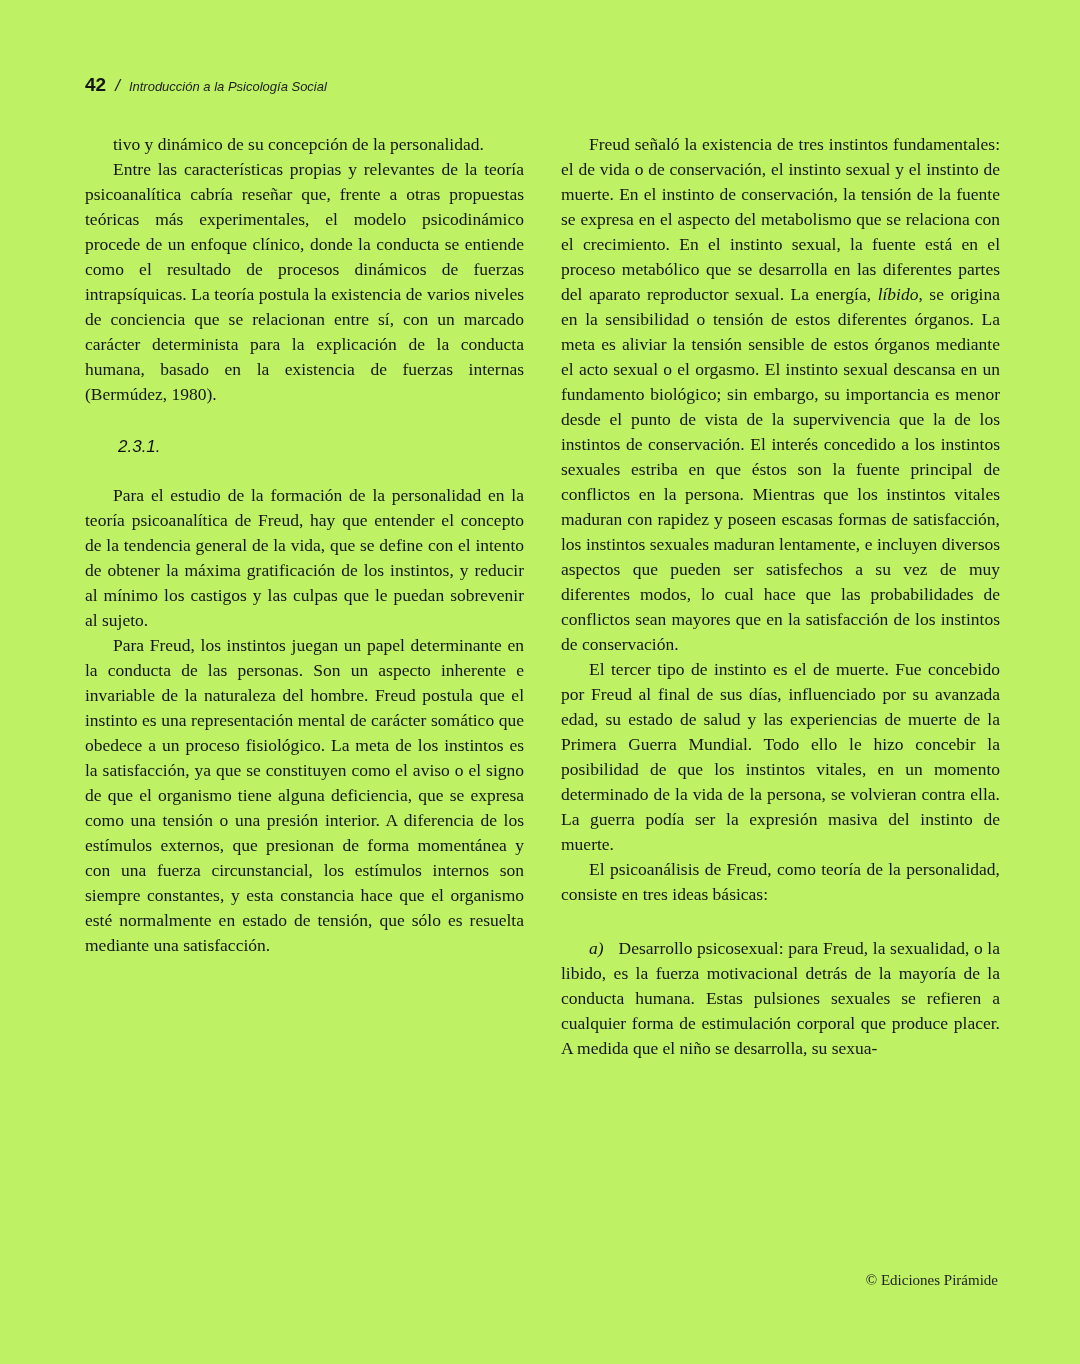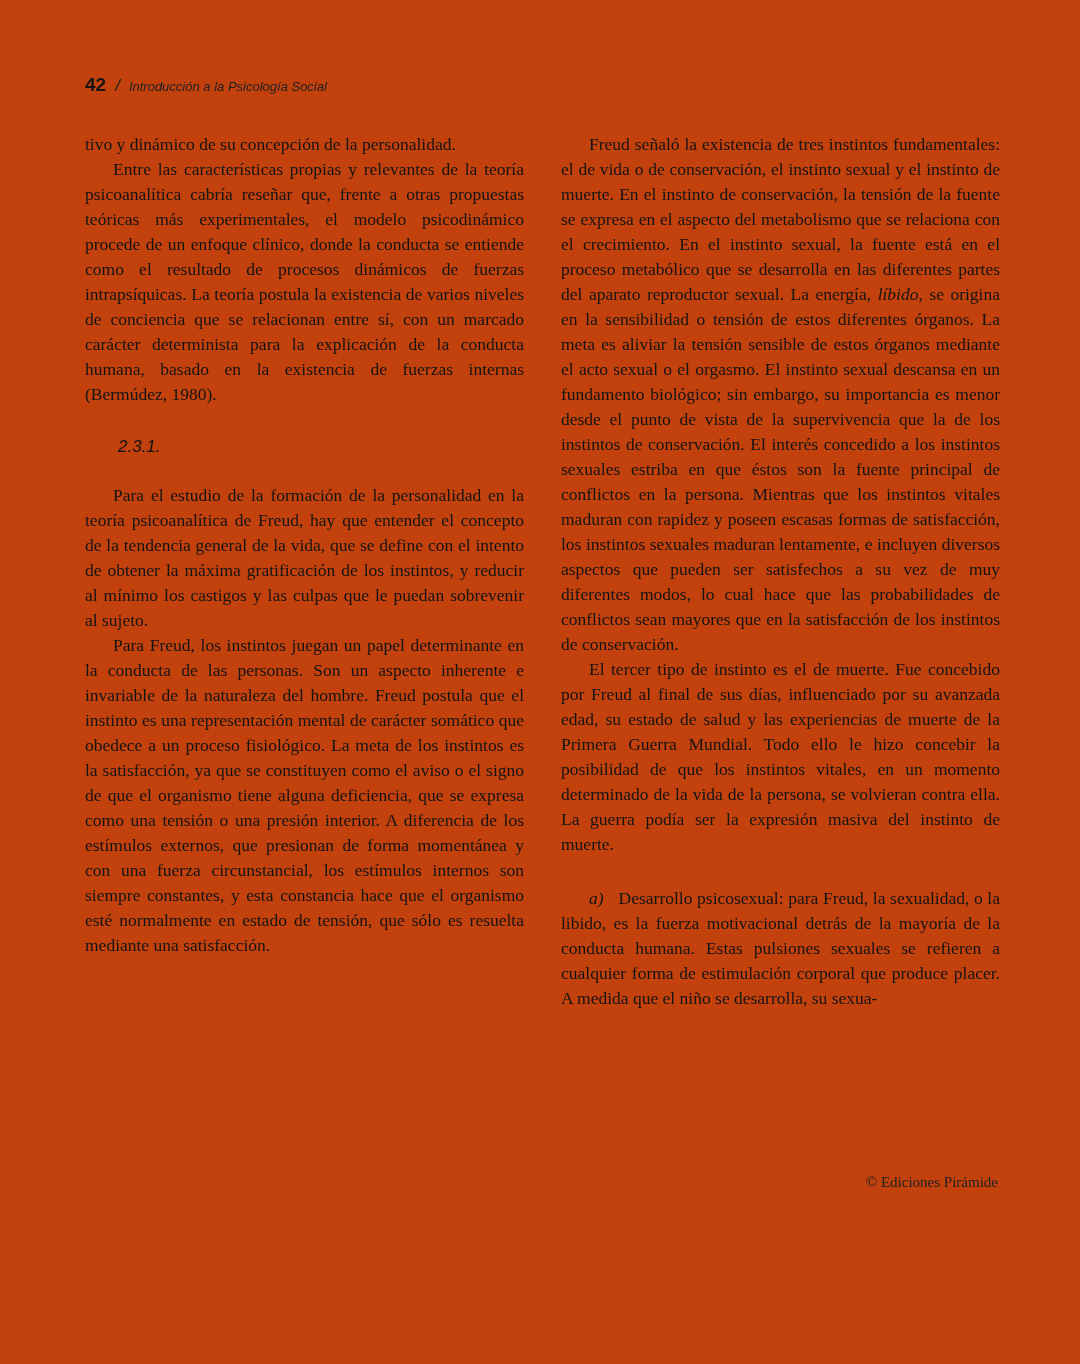--- a/index.html
+++ b/index.html
@@ -6,21 +6,21 @@
   html, body { width: 1080px; background: #ffffff; }
   body {
     font-family: "Liberation Serif", serif;
     color: #151515;
     -webkit-font-smoothing: antialiased;
   }
   .page {
     position: relative;
     width: 1080px;
     height: 1364px;
-    background: #c2410c;
+    background: #bef264;
     padding: 74px 80px 0 85px;
     overflow: hidden;
   }
   .page-header {
     display: flex;
     align-items: baseline;
     gap: 9px;
     margin-bottom: 36px;
     font-family: "Liberation Sans", sans-serif;
   }
@@ -43,21 +43,21 @@
     display: flex;
     gap: 37px;
   }
   .col {
     flex: 1;
     font-size: 17.5px;
     line-height: 25px;
     text-align: justify;
   }
   .col p { text-indent: 28px; }
-  .col p.no-indent { text-indent: 0; }
+  .col p.no-indent { text-indent: 0; margin-left: 28px; }
   .col p.spaced { margin-top: 29px; }
   .section-heading {
     display: flex;
     gap: 3px;
     margin: 28px 0 24px 33px;
     font-family: "Liberation Sans", sans-serif;
     font-size: 17px;
     font-weight: normal;
     font-style: italic;
     line-height: 24px;
@@ -65,21 +65,21 @@
     color: #111;
     align-items: flex-end;
   }
   .list-marker {
     font-style: italic;
     margin-right: 15px;
   }
   em.inline-italic { }
   .page-footer {
     position: absolute;
-    top: 1174px;
+    top: 1272px;
     right: 82px;
     font-size: 15px;
     color: #222;
     font-family: "Liberation Serif", serif;
   }
 </style>
 </head>
 <body>
 
 <div class="page">
@@ -100,20 +100,21 @@
         <span class="heading-number">2.3.1.</span>
       </h3>
 
       <p>Para el estudio de la formación de la personalidad en la teoría psicoanalítica de Freud, hay que entender el concepto de la tendencia general de la vida, que se define con el intento de obtener la máxima gratificación de los instintos, y reducir al mínimo los castigos y las culpas que le puedan sobrevenir al sujeto.</p>
       <p>Para Freud, los instintos juegan un papel determinante en la conducta de las personas. Son un aspecto inherente e invariable de la naturaleza del hombre. Freud postula que el instinto es una representación mental de carácter somático que obedece a un proceso fisiológico. La meta de los instintos es la satisfacción, ya que se constituyen como el aviso o el signo de que el organismo tiene alguna deficiencia, que se expresa como una tensión o una presión interior. A diferencia de los estímulos externos, que presionan de forma momentánea y con una fuerza circunstancial, los estímulos internos son siempre constantes, y esta constancia hace que el organismo esté normalmente en estado de tensión, que sólo es resuelta mediante una satisfacción.</p>
     </div>
 
     <div class="col">
       <p><span>Freud señaló la existencia de tres instintos fundamentales: el de vida o de conservación, el instinto sexual y el instinto de muerte. En el instinto de conservación, la tensión de la fuente se expresa en el aspecto del metabolismo que se relaciona con el crecimiento. En el instinto sexual, la fuente está en el proceso metabólico que se desarrolla en las diferentes partes del aparato reproductor sexual. La energía, </span><em class="inline-italic">líbido</em><span>, se origina en la sensibilidad o tensión de estos diferentes órganos. La meta es aliviar la tensión sensible de estos órganos mediante el acto sexual o el orgasmo. El instinto sexual descansa en un fundamento biológico; sin embargo, su importancia es menor desde el punto de vista de la supervivencia que la de los instintos de conservación. El interés concedido a los instintos sexuales estriba en que éstos son la fuente principal de conflictos en la persona. Mientras que los instintos vitales maduran con rapidez y poseen escasas formas de satisfacción, los instintos sexuales maduran lentamente, e incluyen diversos aspectos que pueden ser satisfechos a su vez de muy diferentes modos, lo cual hace que las probabilidades de conflictos sean mayores que en la satisfacción de los instintos de conservación.</span></p>
       <p>El tercer tipo de instinto es el de muerte. Fue concebido por Freud al final de sus días, influenciado por su avanzada edad, su estado de salud y las experiencias de muerte de la Primera Guerra Mundial. Todo ello le hizo concebir la posibilidad de que los instintos vitales, en un momento determinado de la vida de la persona, se volvieran contra ella. La guerra podía ser la expresión masiva del instinto de muerte.</p>
+      <p>El psicoanálisis de Freud, como teoría de la personalidad, consiste en tres ideas básicas:</p>
       <p class="spaced"><em class="list-marker">a)</em><span>Desarrollo psicosexual: para Freud, la sexualidad, o la libido, es la fuerza motivacional detrás de la mayoría de la conducta humana. Estas pulsiones sexuales se refieren a cualquier forma de estimulación corporal que produce placer. A medida que el niño se desarrolla, su sexua-</span></p>
     </div>
 
   </div>
 
   <div class="page-footer">© Ediciones Pirámide</div>
 
 </div>
 
 </body></html>

